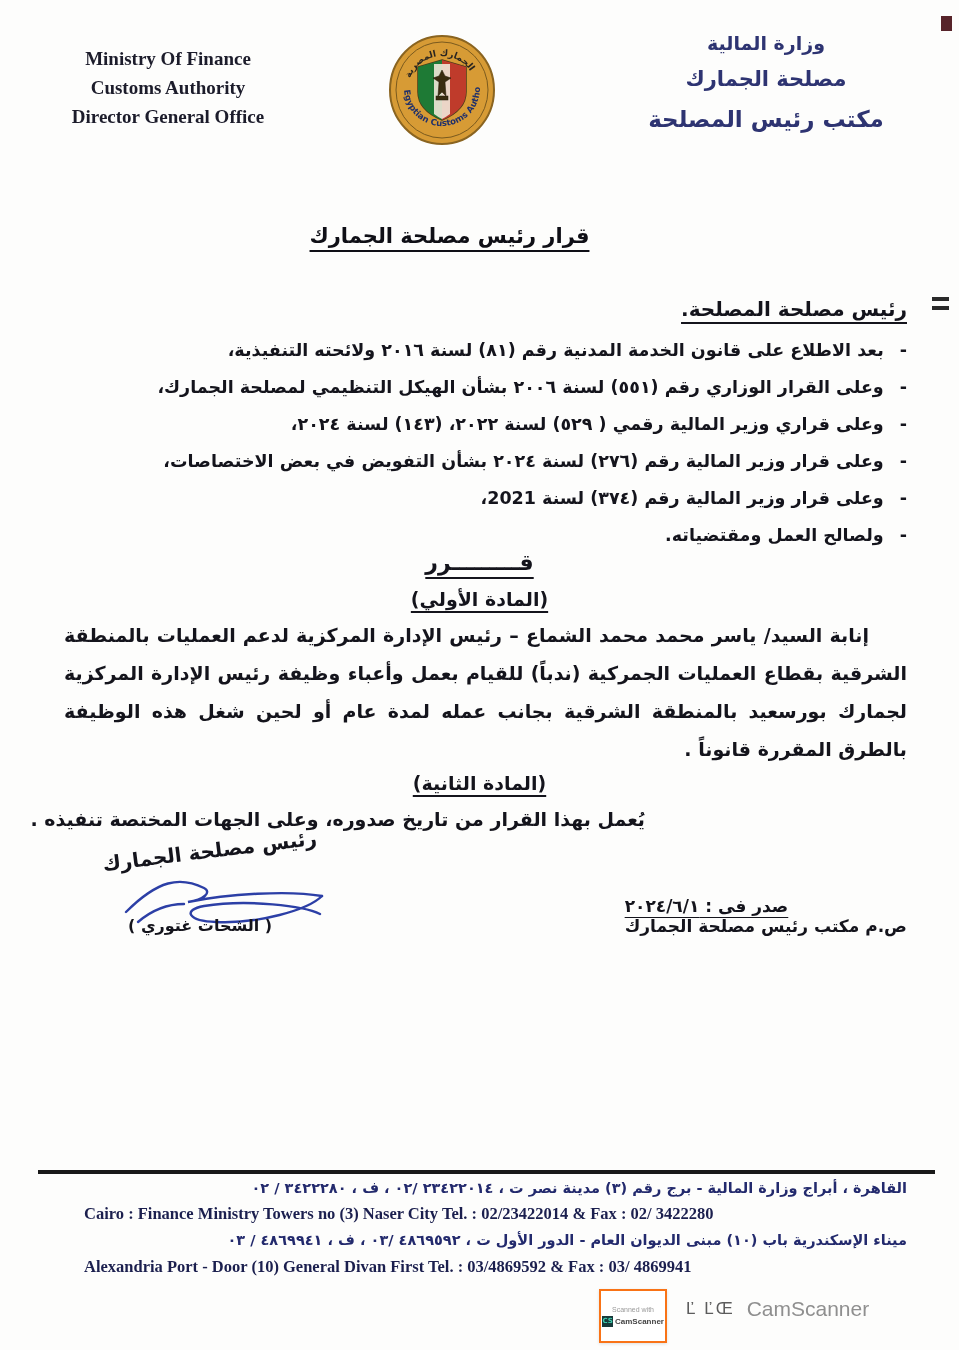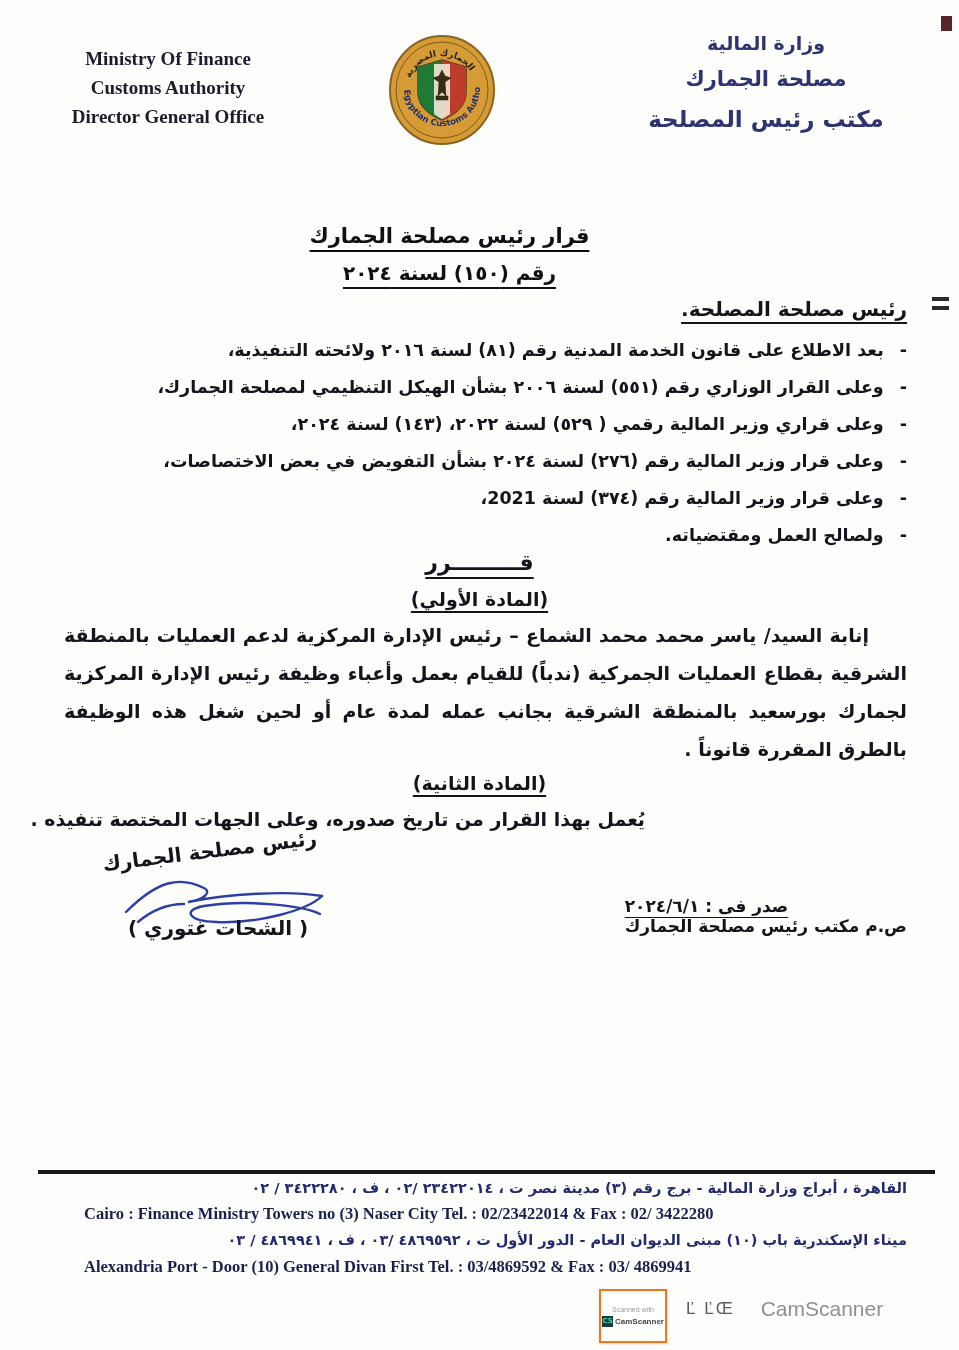--- a/index.html
+++ b/index.html
@@ -60,21 +60,21 @@
   .art2-body{
     position:absolute;right:314px;top:808px;white-space:nowrap;
     font-weight:700;font-size:19px;
   }
   
   .sig-title{
     position:absolute;left:104px;top:852px;font-weight:700;font-size:20px;
     transform:rotate(-7deg);transform-origin:left bottom;white-space:nowrap;
   }
   .sig-ink{position:absolute;left:108px;top:866px;width:240px;height:72px;}
-  .sig-name{position:absolute;left:128px;top:916px;font-weight:700;font-size:20px;white-space:nowrap;}
+  .sig-name{position:absolute;left:128px;top:916px;font-weight:700;font-size:16px;white-space:nowrap;}
   
   .issued{position:absolute;right:52px;top:896px;text-align:left;}
   .issued .d{
     font-weight:700;font-size:17px;
     text-decoration:underline;text-underline-offset:5px;
   }
   .issued .o{font-weight:700;font-size:17px;}
   
   .foot-rule{position:absolute;left:38px;top:1170px;width:897px;height:4px;background:#191919;}
   .foot-ar{
@@ -91,21 +91,21 @@
     border:2px solid #f97316;box-shadow:0 1px 3px rgba(0,0,0,.12);
     display:flex;flex-direction:column;align-items:center;justify-content:center;gap:3px;
   }
   .cs-badge .sw{font-size:7px;color:#9a9a9a;font-family:"Liberation Sans",sans-serif;}
   .cs-badge .row{display:flex;align-items:center;gap:2px;}
   .cs-badge .cube{width:11px;height:11px;background:#173a3a;color:#3fd0b0;font-size:7px;
     display:flex;align-items:center;justify-content:center;font-weight:700;}
   .cs-badge .bn{font-size:8px;color:#444;font-weight:700;font-family:"Liberation Sans",sans-serif;}
   .cs-text{
     position:absolute;left:686px;top:1297px;font-family:"Liberation Sans",sans-serif;
-    font-size:21px;color:#8f8f8f;display:flex;gap:26px;align-items:center;
+    font-size:21px;color:#8f8f8f;display:flex;gap:12px;align-items:center;
   }
   .cs-text .garbled{color:#5c5c5c;font-size:17px;letter-spacing:2px;}
   
   .art-corner{position:absolute;right:7px;top:16px;width:11px;height:15px;background:#57242a;}
   .art-edge{position:absolute;right:10px;top:297px;width:17px;height:4px;background:#2a2a2a;box-shadow:0 9px 0 #2a2a2a;}
 </style>
 </head>
 <body>
 
 <div class="page">
@@ -144,21 +144,20 @@
   </div>
 
   <div class="hdr-ar" dir="rtl">
     <div class="l1">وزارة المالية</div>
     <div class="l2">مصلحة الجمارك</div>
     <div class="l3">مكتب رئيس المصلحة</div>
   </div>
 
   <div class="title" dir="rtl">
     <div class="t1">قرار رئيس مصلحة الجمارك</div>
-    <div class="t2">رقم (١٥٠) لسنة ٢٠٢٤</div>
   </div>
 
   <div class="sec-head" dir="rtl">رئيس مصلحة المصلحة.</div>
 
   <div class="bullets" dir="rtl">
     <div class="li">
       <span class="dash">-</span>
       <span>بعد الاطلاع على قانون الخدمة المدنية رقم (٨١) لسنة ٢٠١٦ ولائحته التنفيذية،</span>
     </div>
     <div class="li">

